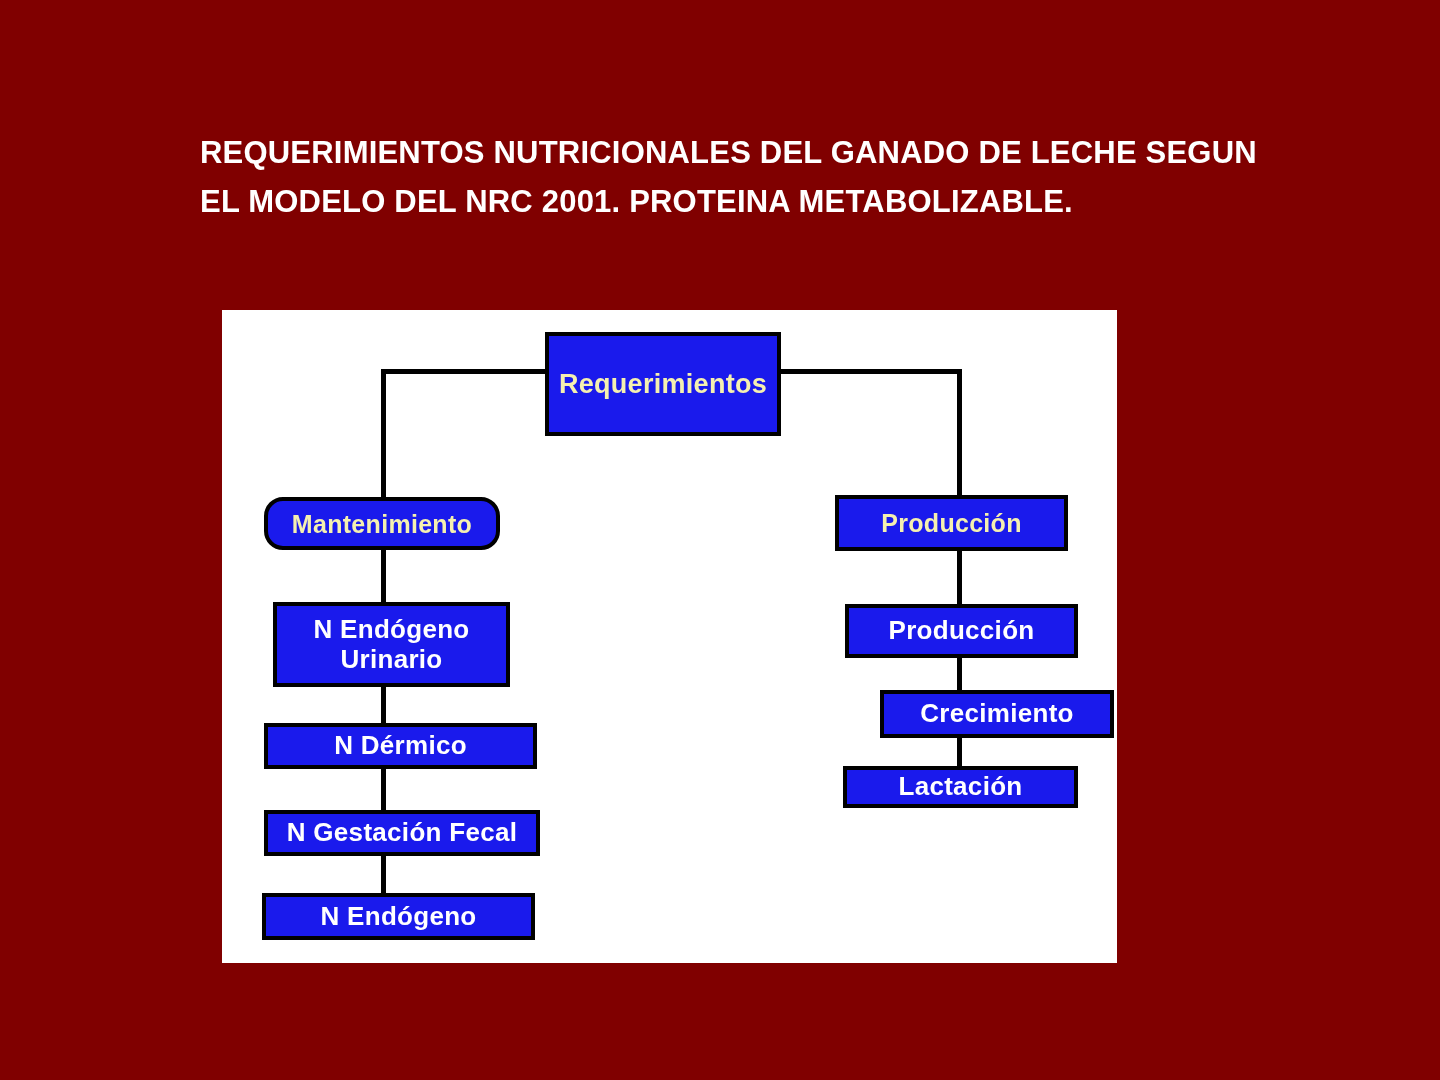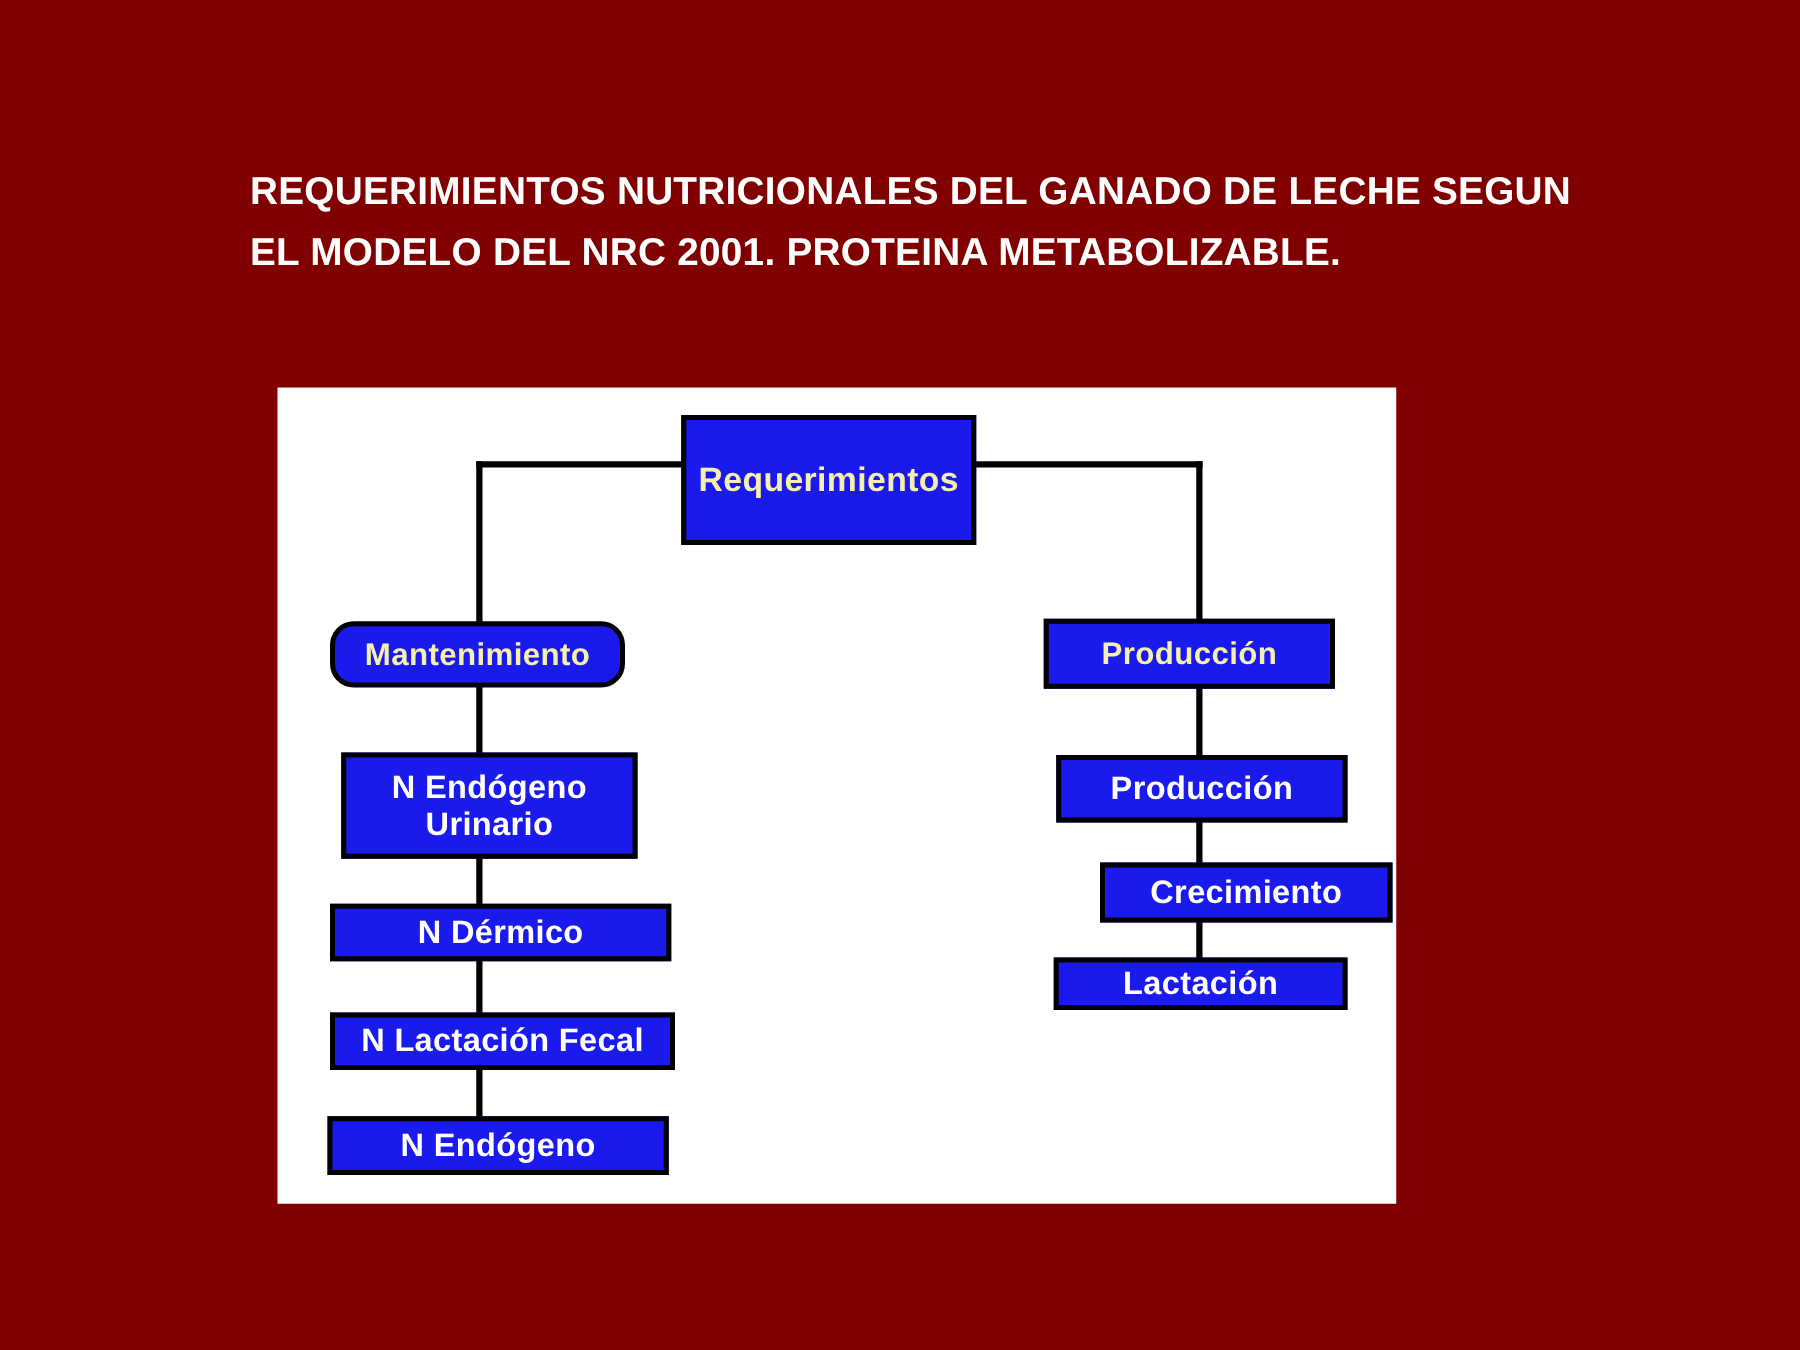--- a/index.html
+++ b/index.html
@@ -99,21 +99,21 @@
   <div class="node white" style="left:51px; top:292px; width:237px; height:85px; font-size:26px;">
     <span>N Endógeno
 Urinario</span>
   </div>
 
   <div class="node white" style="left:42px; top:413px; width:273px; height:46px; font-size:26px;">
     <span>N Dérmico</span>
   </div>
 
   <div class="node white" style="left:42px; top:500px; width:276px; height:46px; font-size:26px;">
-    <span>N Lactación Fecal</span>
+    <span>N Gestación Fecal</span>
   </div>
 
   <div class="node white" style="left:40px; top:583px; width:273px; height:47px; font-size:26px;">
     <span>N Endógeno</span>
   </div>
 
   <div class="node yellow" style="left:613px; top:185px; width:233px; height:56px; font-size:25px;">
     <span>Producción</span>
   </div>
 

